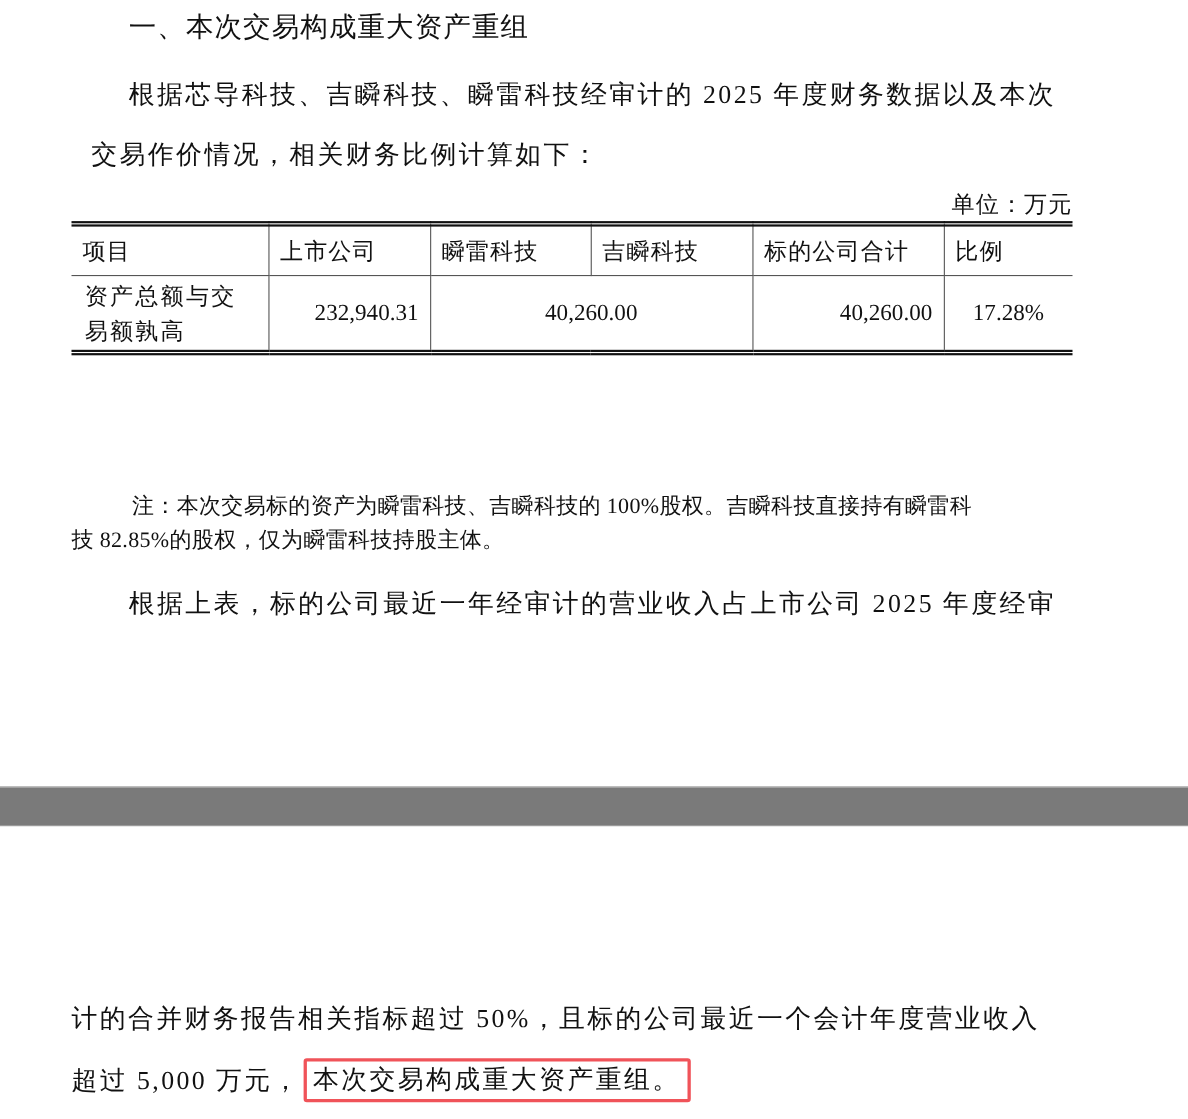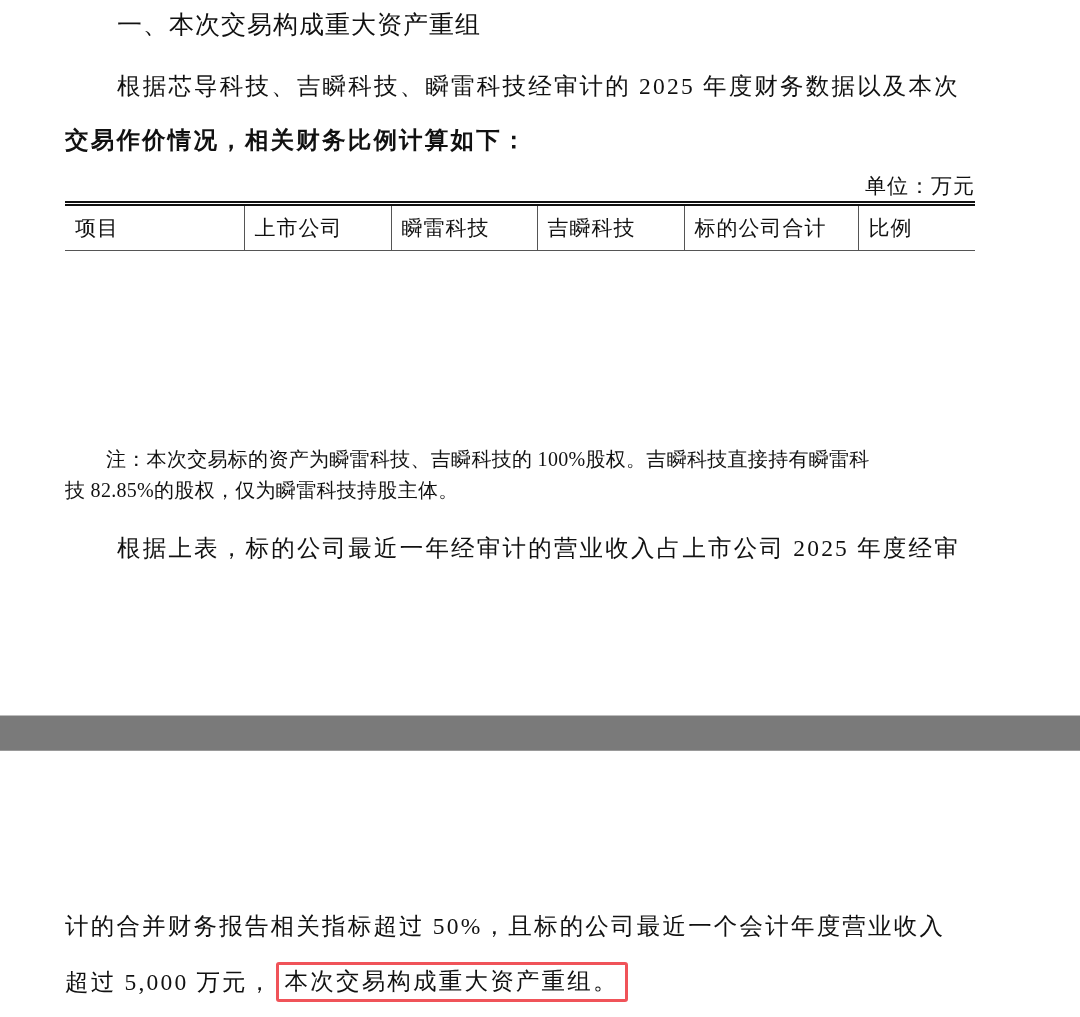--- a/index.html
+++ b/index.html
@@ -5,21 +5,21 @@
   html, body { margin: 0; padding: 0; background: #ffffff; }
   body {
     width: 1080px; height: 1017px; position: relative; overflow: hidden;
     font-family: "Liberation Serif", "DejaVu Serif", serif;
     color: #111111;
   }
   .abs { position: absolute; white-space: nowrap; }
   .heading { left: 117px; top: 8px; font-size: 25px; letter-spacing: 1px; }
   .para { font-size: 23.5px; letter-spacing: 2.2px; }
   .p1 { left: 117px; top: 70px; }
-  .p2 { left: 65px; top: 124px; font-weight: bold; }
+  .p2 { left: 83px; top: 124px; }
   .unit { right: 105px; top: 172px; font-size: 21px; letter-spacing: 1px; }
 
   table.fin {
     position: absolute; left: 65px; top: 201px; width: 910px;
     border-collapse: collapse; table-layout: fixed;
     font-size: 21px;
     border-top: 5px double #111;
   }
   table.fin td, table.fin th {
     border: 1.5px solid #555;
@@ -31,21 +31,21 @@
   table.fin tbody tr:last-child td { border-bottom: 5px double #111; }
   table.fin th { height: 44px; text-align: left; letter-spacing: 1px; font-family: Liberation Serif, serif; }
   table.fin td { text-align: right; }
   table.fin td.label { text-align: left; letter-spacing: 2px; line-height: 32px; padding-left: 12px; }
   table.fin td.center { text-align: center; }
   tr.tall td { height: 67px; }
   tr.short td { height: 43px; }
   table.fin td.pct { text-align: center; }
 
   .note { font-size: 20px; letter-spacing: 0.3px; }
-  .n1 { left: 106px; top: 446px; text-align: center; }
+  .n1 { left: 120px; top: 446px; text-align: center; }
   .n2 { left: 65px; top: 477px; }
   .p3 { left: 117px; top: 522px; margin-top: 10px; }
 
   .divider {
     position: absolute; left: 0; top: 715px; width: 1080px; height: 36px;
     background: #7a7a7a;
     border-top: 1px solid #bdbdbd; border-bottom: 1px solid #9a9a9a;
     box-sizing: border-box;
   }
 
@@ -79,20 +79,30 @@
     <tr>
       <th>项目</th>
       <th>上市公司</th>
       <th>瞬雷科技</th>
       <th>吉瞬科技</th>
       <th>标的公司合计</th>
       <th>比例</th>
     </tr>
   </thead>
   <tbody>
+    <tr class="tall">
+      <td class="label">
+        <div>资产总额与交</div>
+        <div>易额孰高</div>
+      </td>
+      <td>232,940.31</td>
+      <td class="center" colspan="2">40,260.00</td>
+      <td>40,260.00</td>
+      <td class="pct">17.28%</td>
+    </tr>
   </tbody>
 </table>
 
 <div class="abs note n1">注：本次交易标的资产为瞬雷科技、吉瞬科技的 100%股权。吉瞬科技直接持有瞬雷科</div>
 <div class="abs note n2">技 82.85%的股权，仅为瞬雷科技持股主体。</div>
 
 <div class="abs para p3">根据上表，标的公司最近一年经审计的营业收入占上市公司 2025 年度经审</div>
 
 <div class="divider"></div>
 

